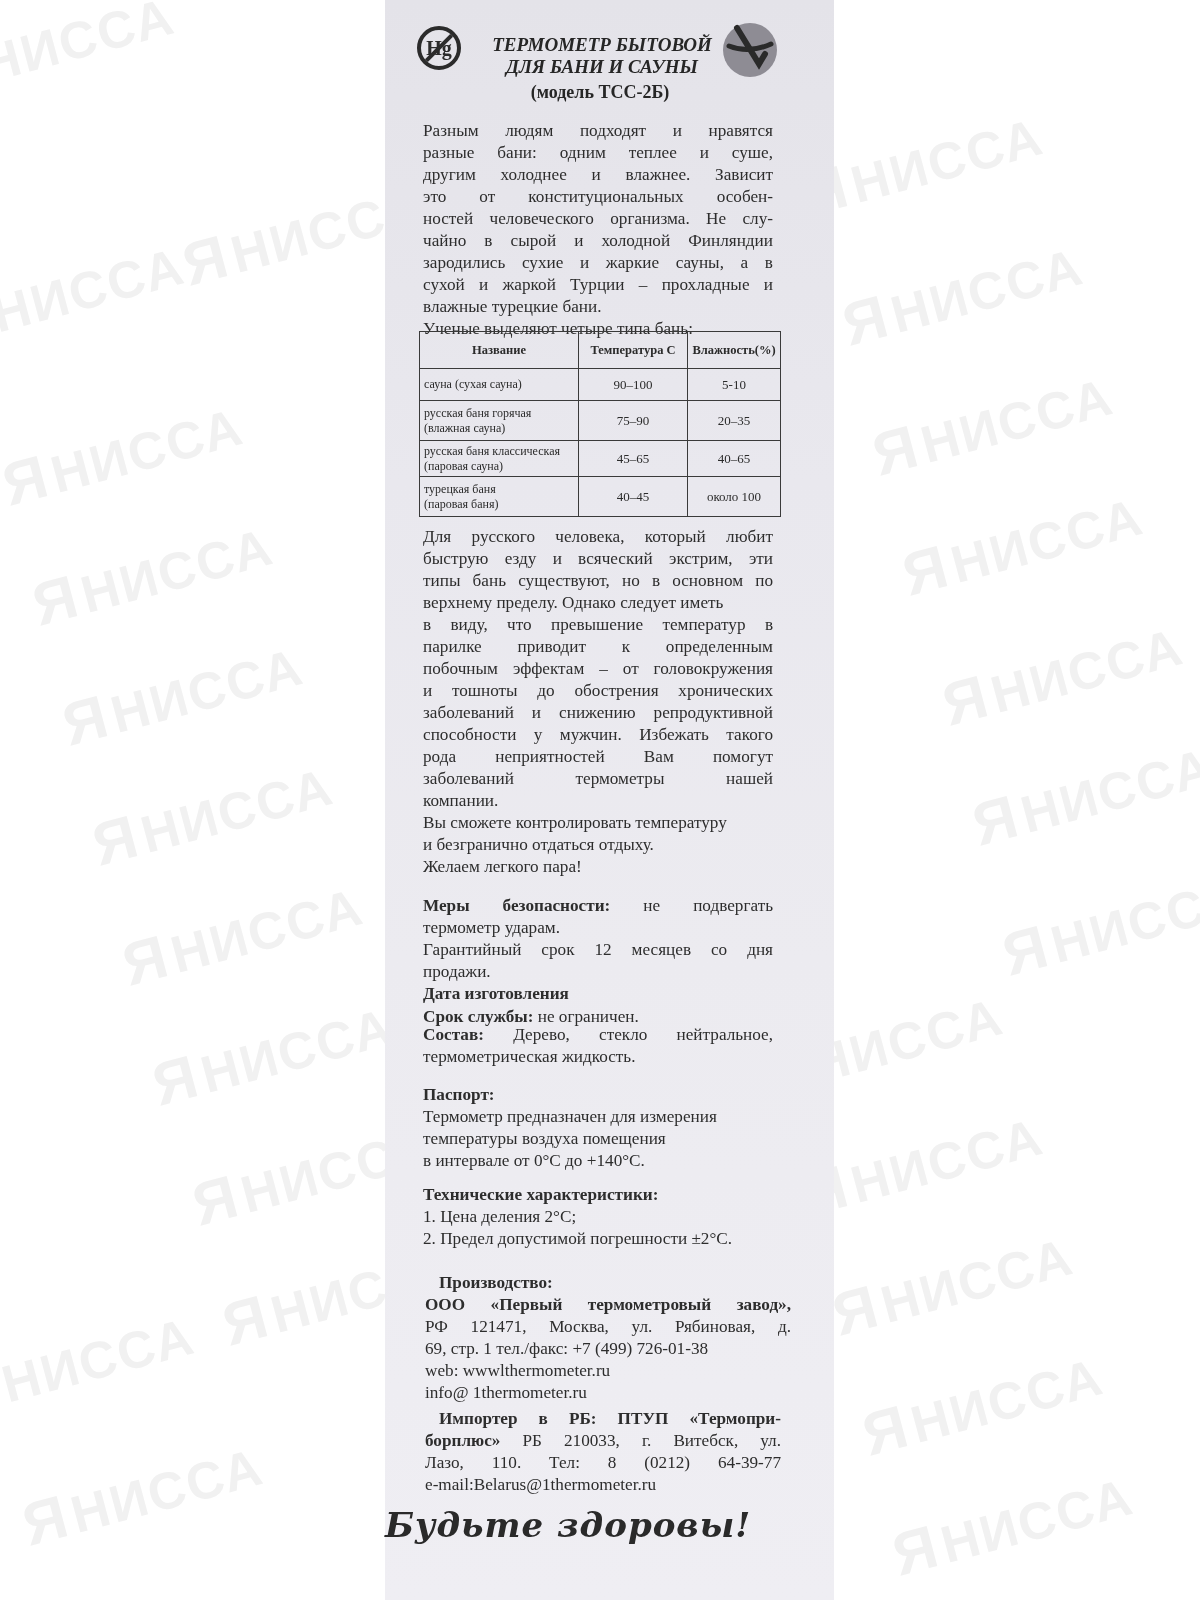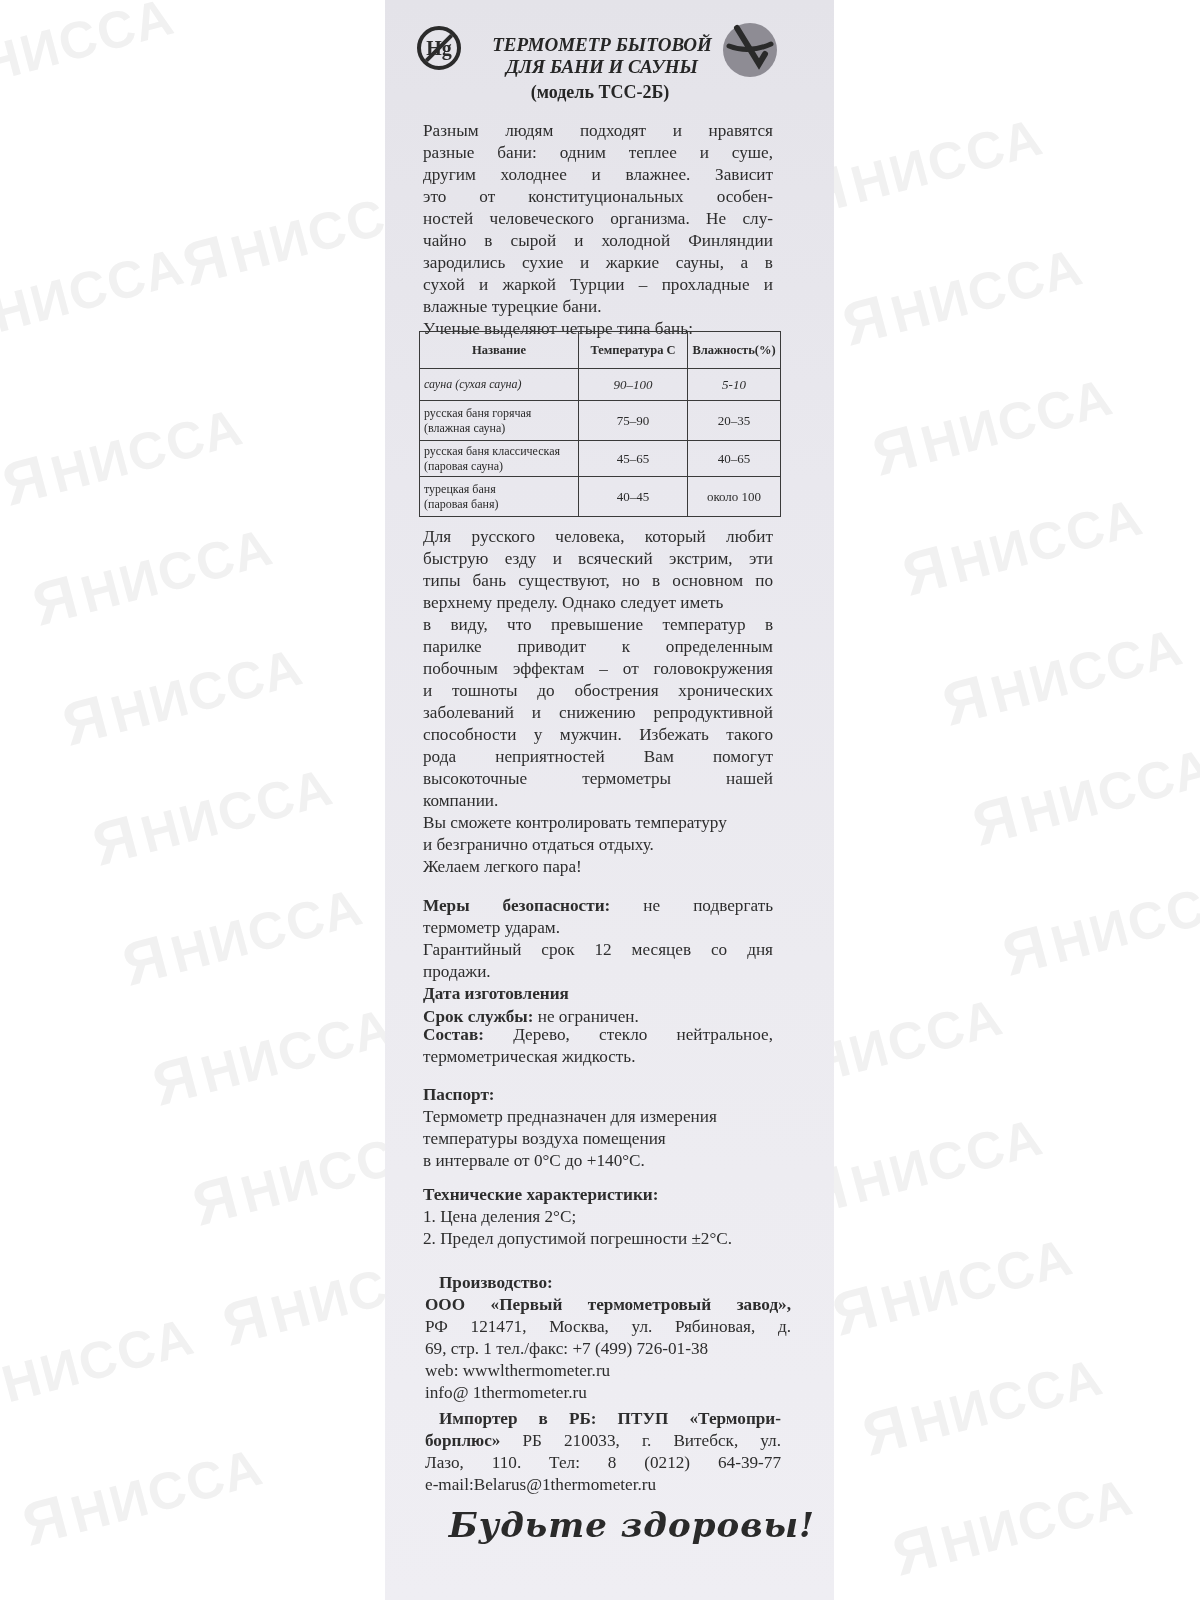--- a/index.html
+++ b/index.html
@@ -54,21 +54,21 @@
   table.baths {
     position: absolute; left: 34px; top: 331px; width: 362px;
     border-collapse: collapse; font-size: 12px; color: #2b2b2b;
   }
   table.baths td, table.baths th { border: 1px solid #3a3a3a; padding: 2px 4px; }
   table.baths th { font-weight: bold; font-size: 12.5px; height: 32px; }
   table.baths td.num { text-align: center; font-size: 13px; }
   table.baths td.name { line-height: 15px; }
   .b { font-weight: bold; }
   .slogan {
-    position: absolute; left: 0; top: 1505px; width: 430px; text-align: right;
+    position: absolute; left: 0; top: 1505px; width: 430px; text-align: left;
     font-family: "DejaVu Serif", serif; font-style: italic; font-weight: bold;
     font-size: 34px; color: #2a2a2a; letter-spacing: 1px;
   }
 </style>
 </head>
 <body>
 
 <div class="wm-layer">
   <div class="wm" style="left:-20px;top:10px;"><span>НИССА</span></div>
   <div class="wm" style="left:180px;top:200px;"><span class="mark">Я</span><span>НИССА</span></div>
@@ -129,21 +129,21 @@
       <span class="ln last">Ученые выделяют четыре типа бань:</span>
     </div>
 
     <table class="baths">
       <tbody>
           <tr>
         <th style="width:150px;">Название</th>
         <th style="width:100px;">Температура С</th>
         <th>Влажность(%)</th>
       </tr>
-      <tr style="height:32px;font-style:italic;">
+      <tr style="height:32px;">
         <td class="name"><span>сауна (сухая сауна)</span></td>
         <td class="num">90–100</td>
         <td class="num">5-10</td>
       </tr>
       <tr style="height:40px;">
         <td class="name">
               <div>русская баня горячая</div>
               <div>(влажная сауна)</div>
             </td>
         <td class="num">75–90</td>
@@ -173,21 +173,21 @@
       <span class="ln">быструю езду и всяческий экстрим, эти</span>
       <span class="ln">типы бань существуют, но в основном по</span>
       <span class="ln last">верхнему пределу. Однако следует иметь</span>
       <span class="ln">в виду, что превышение температур в</span>
       <span class="ln">парилке приводит к определенным</span>
       <span class="ln">побочным эффектам – от головокружения</span>
       <span class="ln">и тошноты до обострения хронических</span>
       <span class="ln">заболеваний и снижению репродуктивной</span>
       <span class="ln">способности у мужчин. Избежать такого</span>
       <span class="ln">рода неприятностей Вам помогут</span>
-      <span class="ln">высокоточные термометры нашей</span>
+      <span class="ln">заболеваний термометры нашей</span>
       <span class="ln last">компании.</span>
       <span class="ln last">Вы сможете контролировать температуру</span>
       <span class="ln last">и безгранично отдаться отдыху.</span>
       <span class="ln last">Желаем легкого пара!</span>
     </div>
 
     <div class="para" style="top:895px;">
       <span class="ln"><span class="b">Меры безопасности:</span> <span>не подвергать</span></span>
       <span class="ln last">термометр ударам.</span>
       <span class="ln">Гарантийный срок 12 месяцев со дня</span>

